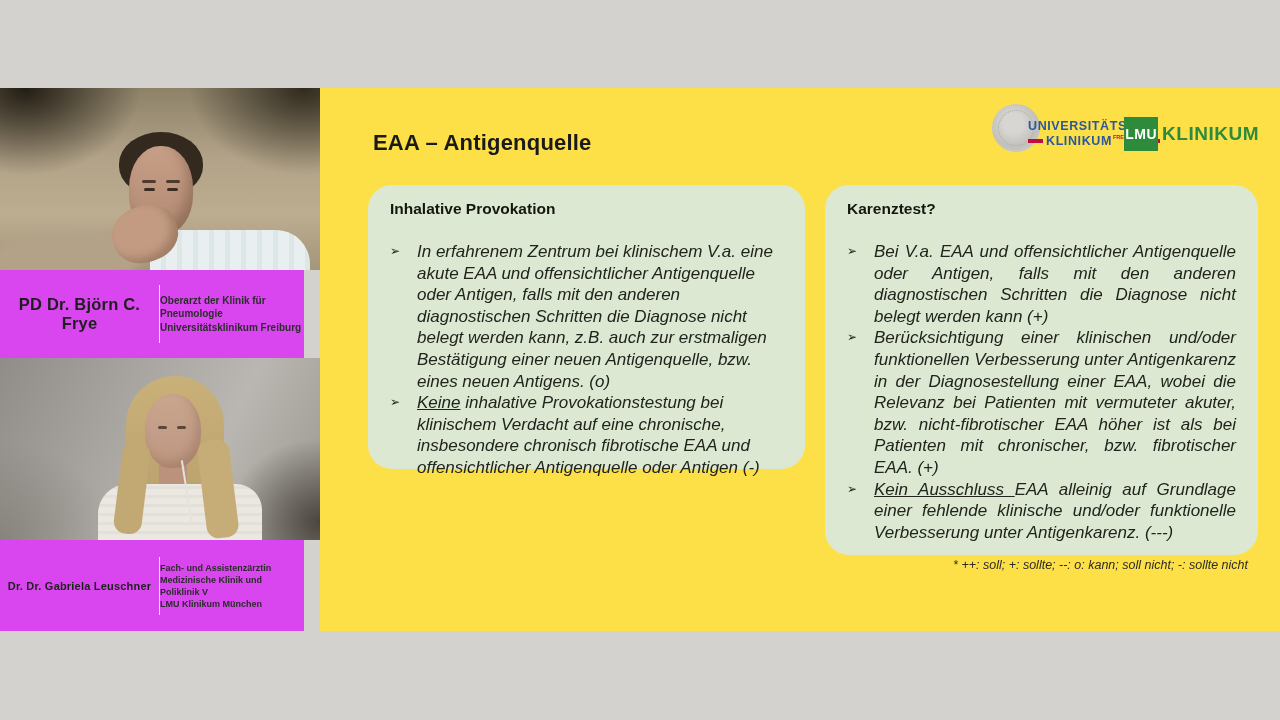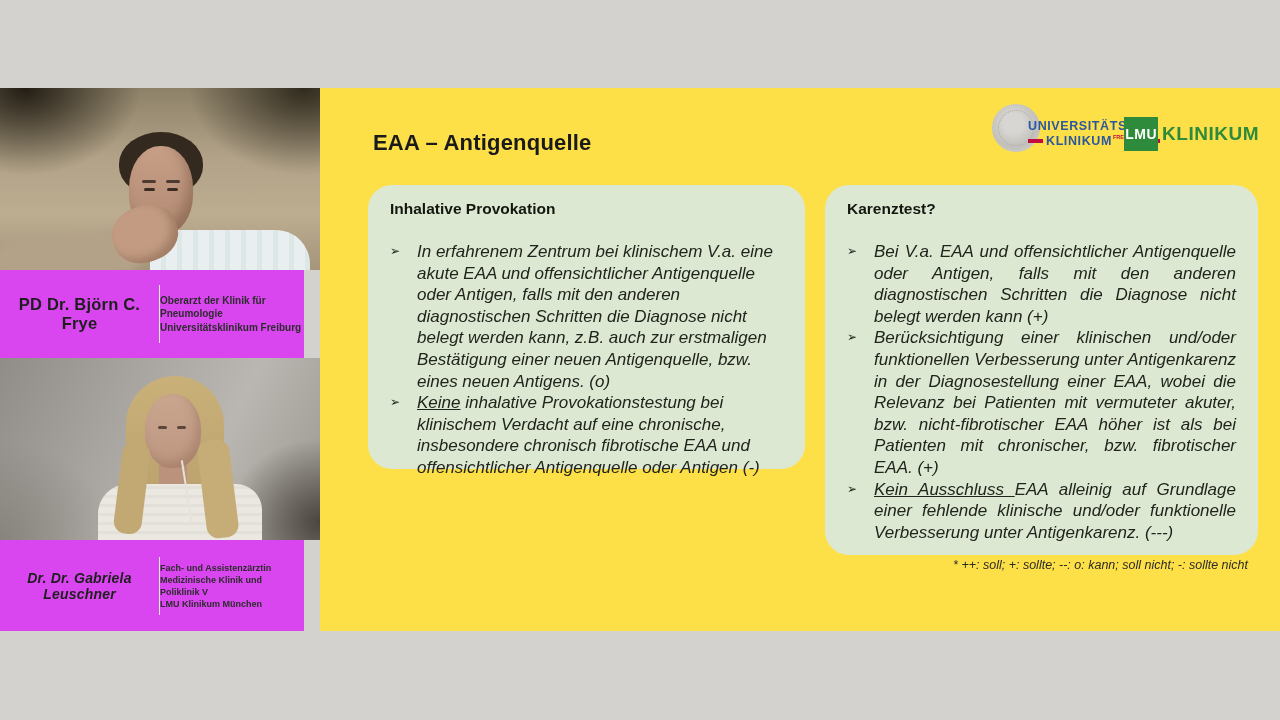--- a/index.html
+++ b/index.html
@@ -48,21 +48,21 @@
   .w-body  { left:98px;  top:126px; width:164px; height:56px; border-radius:30px 26px 0 0;
              background:repeating-linear-gradient(0deg,#ebe8e2 0 6px,#e3e0d9 6px 9px); }
   .w-wire  { left:186px; top:102px; width:2px; height:66px; background:#e5e2dc; transform:rotate(-9deg); }
 
   
   .plate { position:absolute; left:0; width:304px; background:#d946ef; display:flex; align-items:center; }
   .p1 { top:270px; height:88px; }
   .p2 { top:540px; height:91px; }
   .pname { width:159px; text-align:center; font-weight:bold; color:#1e1e1e; letter-spacing:.2px; }
   .p1 .pname { font-size:16.5px; }
-  .p2 .pname { font-size:14px;font-style:italic; }
+  .p2 .pname { font-size:11px; }
   .pdiv { width:1px; height:58px; background:#ecebe7; flex:none; }
   .ptitles { flex:1; font-weight:bold; color:#2c2c2c; }
   .p1 .ptitles { font-size:10px; line-height:13.5px; }
   .p2 .ptitles { font-size:9px; line-height:12px; }
 
   
   .slide { position:absolute; left:320px; top:88px; width:960px; height:543px; background:#fde047; }
   .slide-title { position:absolute; left:53px; top:42px; font-size:22px; font-weight:bold; color:#1a1a1a; letter-spacing:.2px; }
 
   .logo-fr { position:absolute; left:672px; top:14px; height:56px; }

